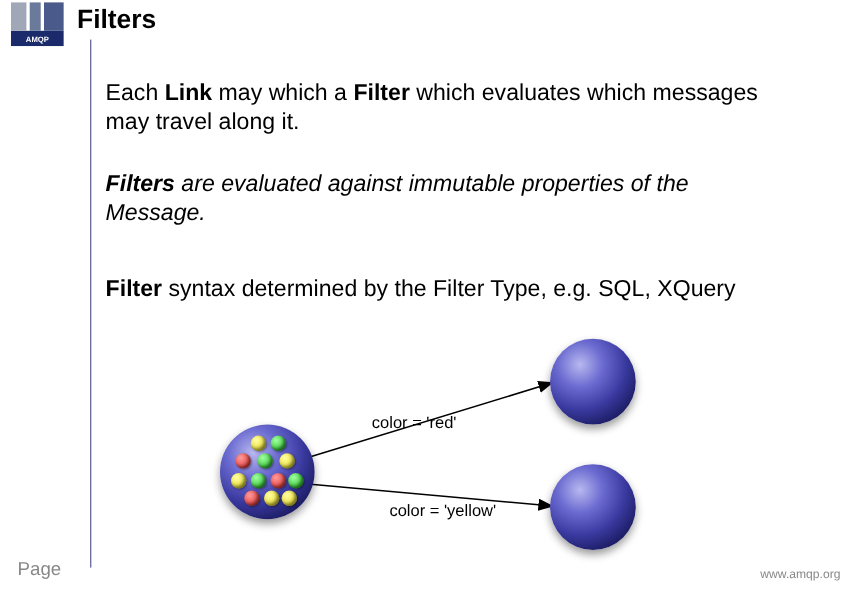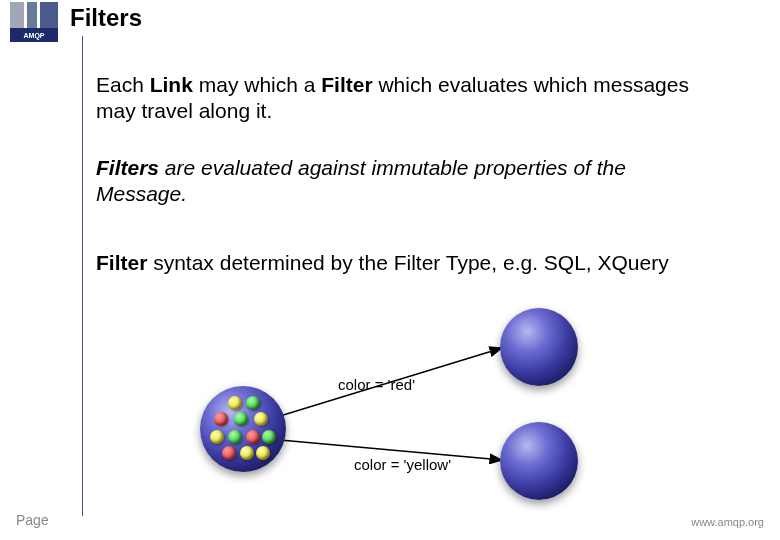--- a/index.html
+++ b/index.html
@@ -85,21 +85,21 @@
     font-size: 15px;
     color: #000;
     white-space: nowrap;
   }
   .label1 { top: 80px;  left: 178px; }
   .label2 { top: 160px; left: 178px; margin-left: 16px; }
   .footer-left {
     position: absolute;
     bottom: 12px;
     left: 16px;
-    font-size: 14px;
+    font-size: 17px;
     color: #888;
   }
   .footer-right {
     position: absolute;
     bottom: 12px;
     right: 16px;
     font-size: 11px;
     color: #888;
   }
 </style>

